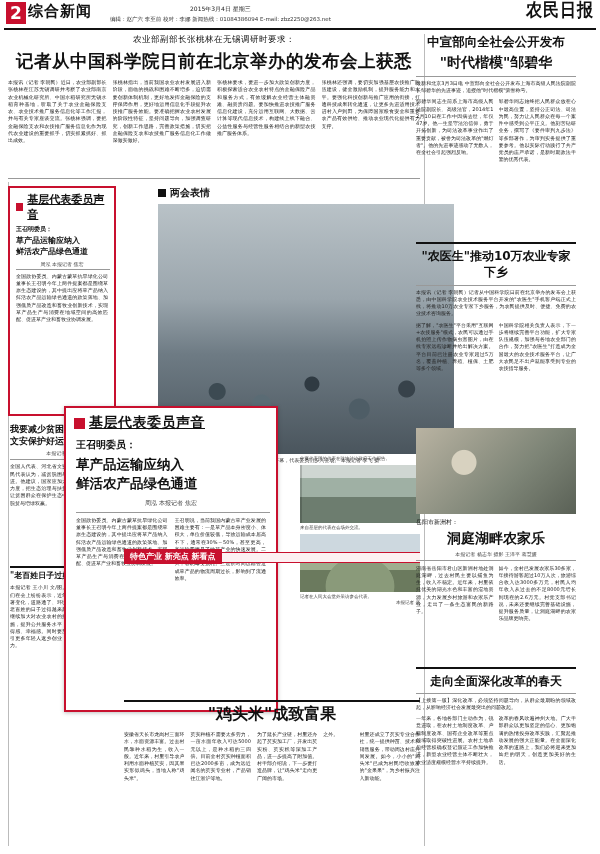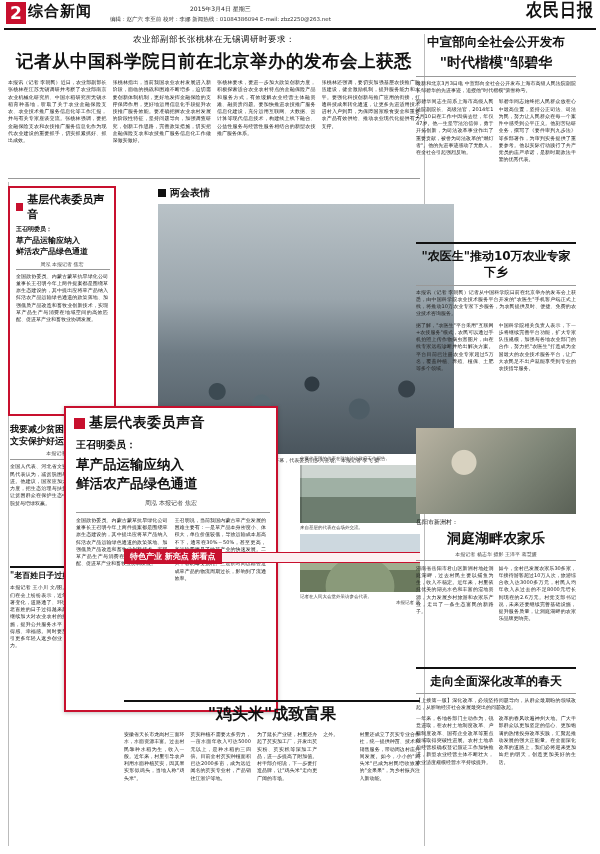--- a/index.html
+++ b/index.html
@@ -65,21 +65,21 @@
   .rcol .hl1 { font-size:12.5px; font-weight:bold; text-align:center; line-height:1.35; }
   .rcol .hl2 { font-size:12.5px; font-weight:bold; text-align:center; line-height:1.35; }
   .rcol .twocol { display:flex; gap:5px; margin-top:4px; }
   .rcol .twocol .c { flex:1; }
 
   
   .redbox {
     position:absolute; border:2px solid #c8102e; background:#fff;
   }
   .redbox-title {
-    display:flex; align-items:center; gap:4px; padding:4px 6px 0 6px;
+    display:flex; align-items:center; gap:4px; padding:4px 6px 0 6px;text-decoration:underline;
   }
   .redbox-title .sq { width:8px; height:8px; background:#c8102e; }
   .redbox-title .tx { font-size:11px; font-weight:bold; color:#111; }
 
   
   .photo {
     background:#6d7b86; position:relative; overflow:hidden;
   }
   .photo.crowd {
     background:

